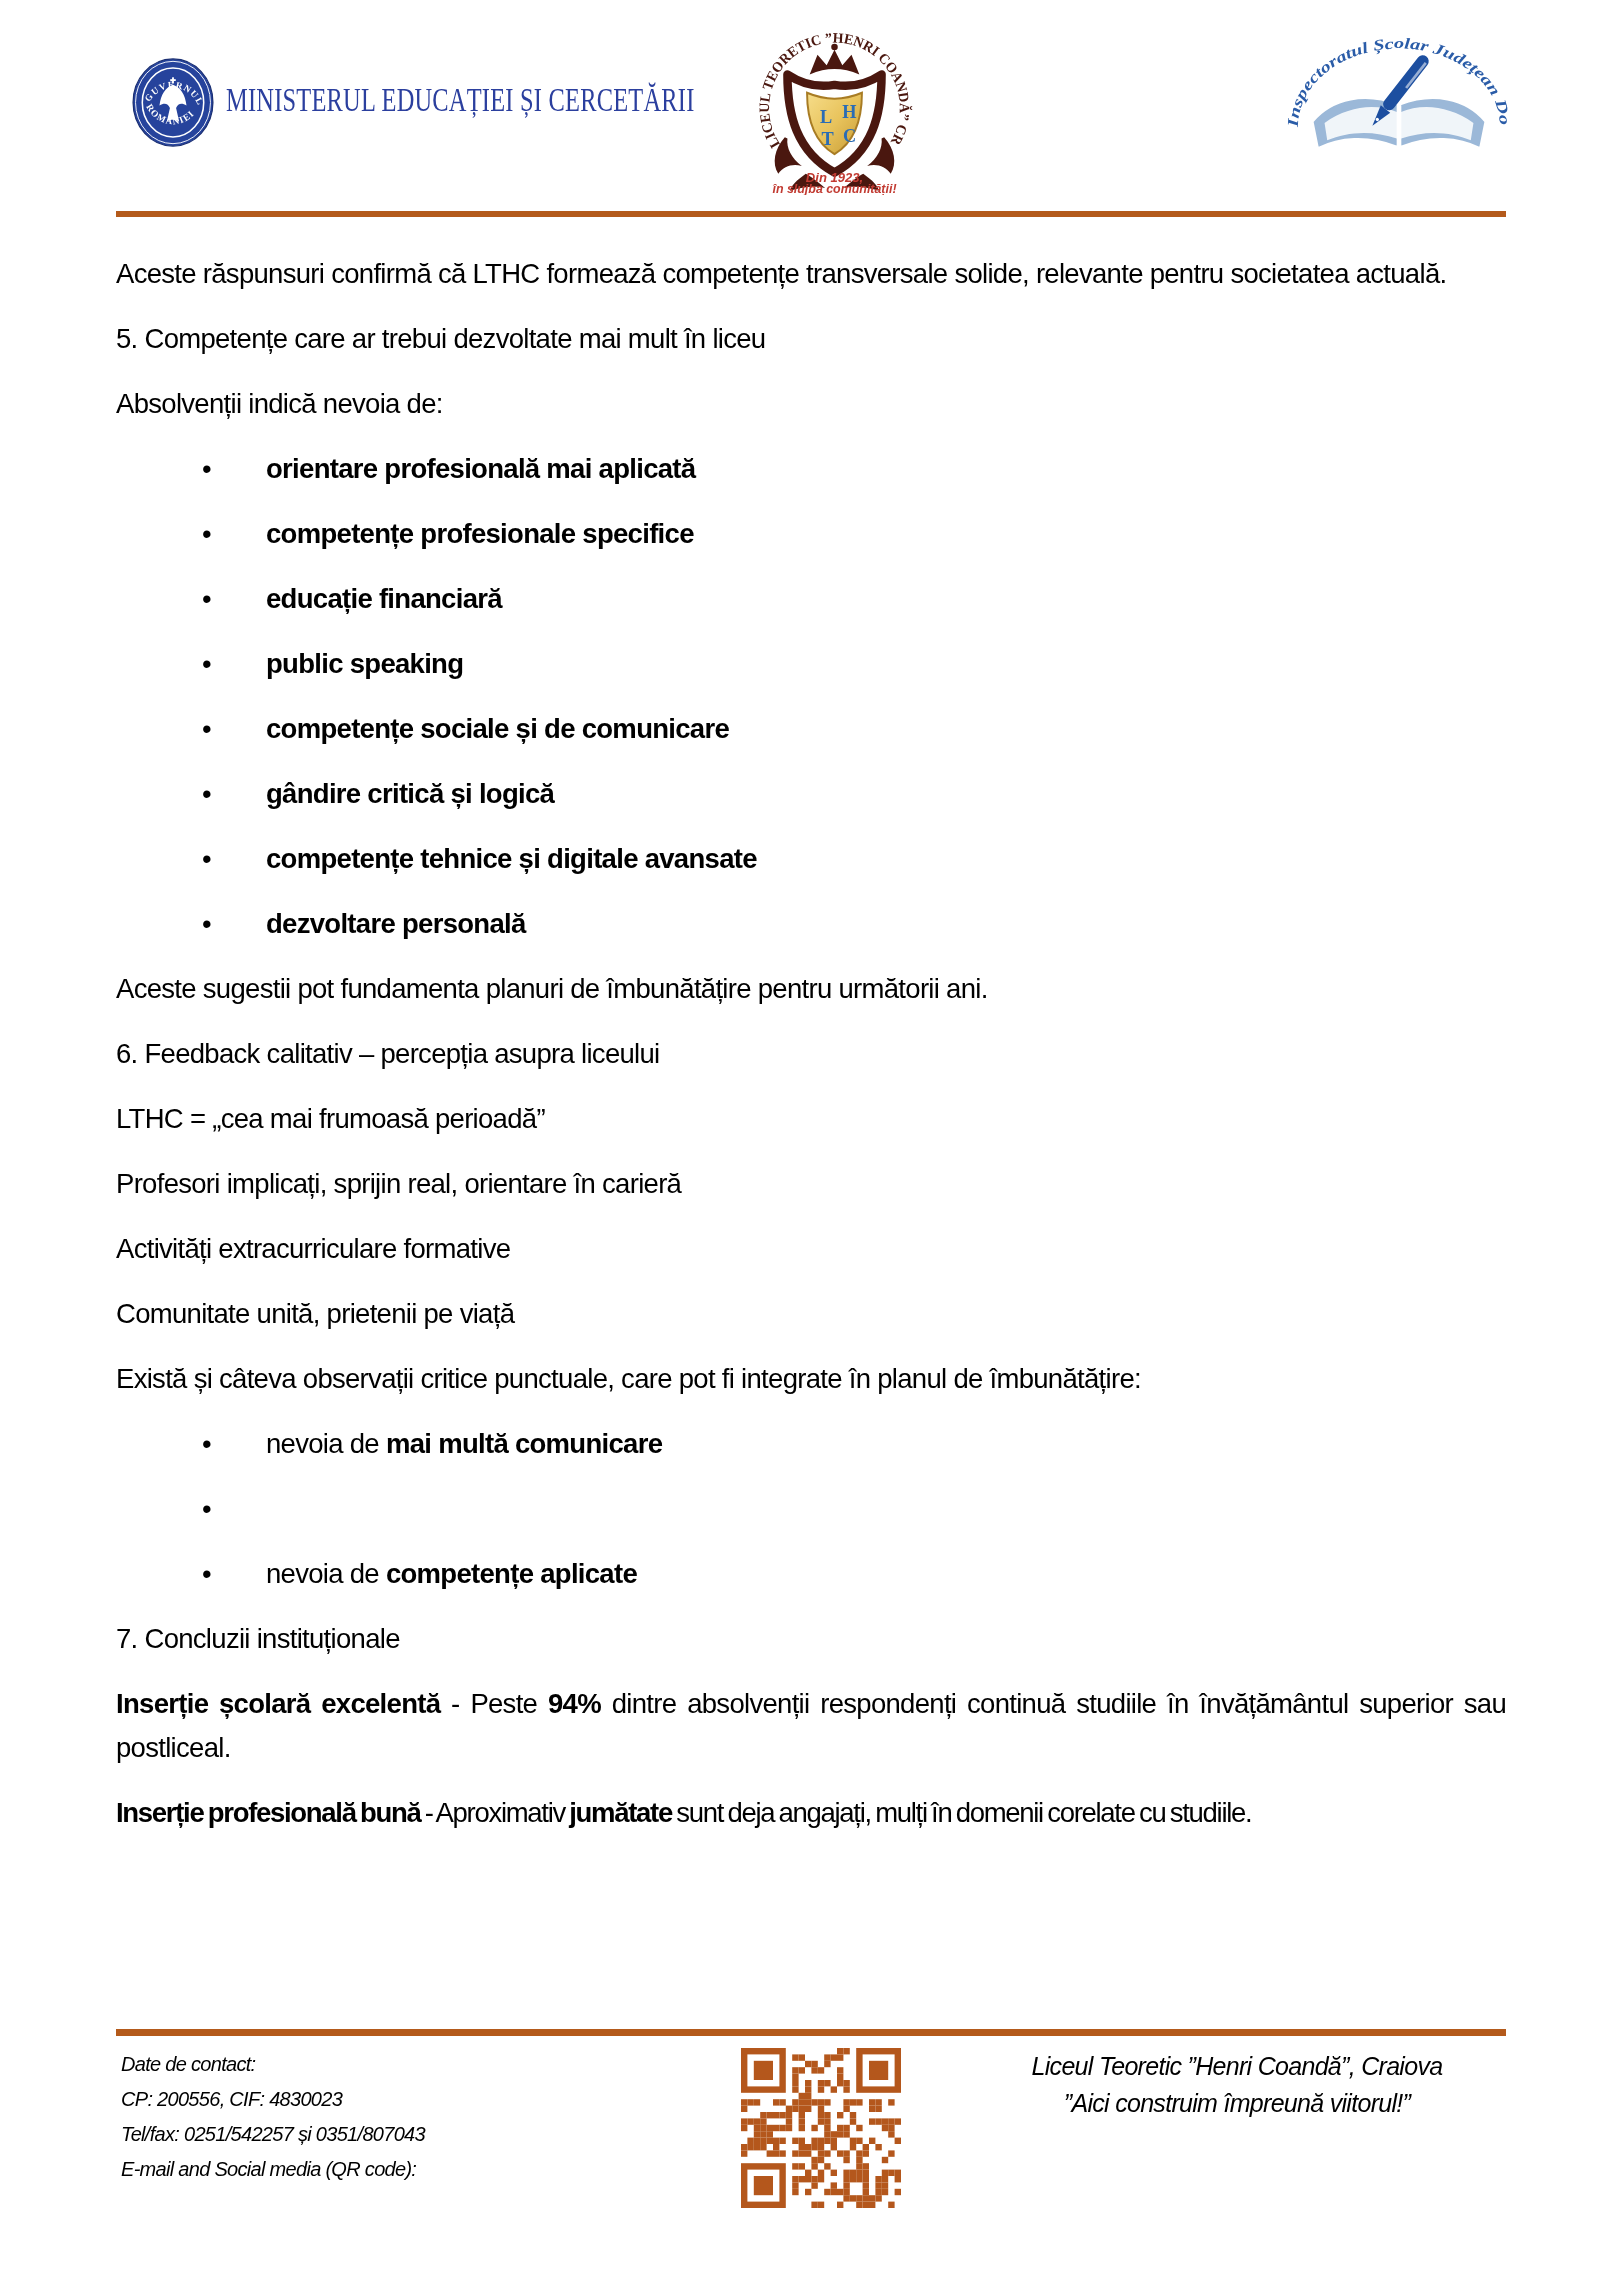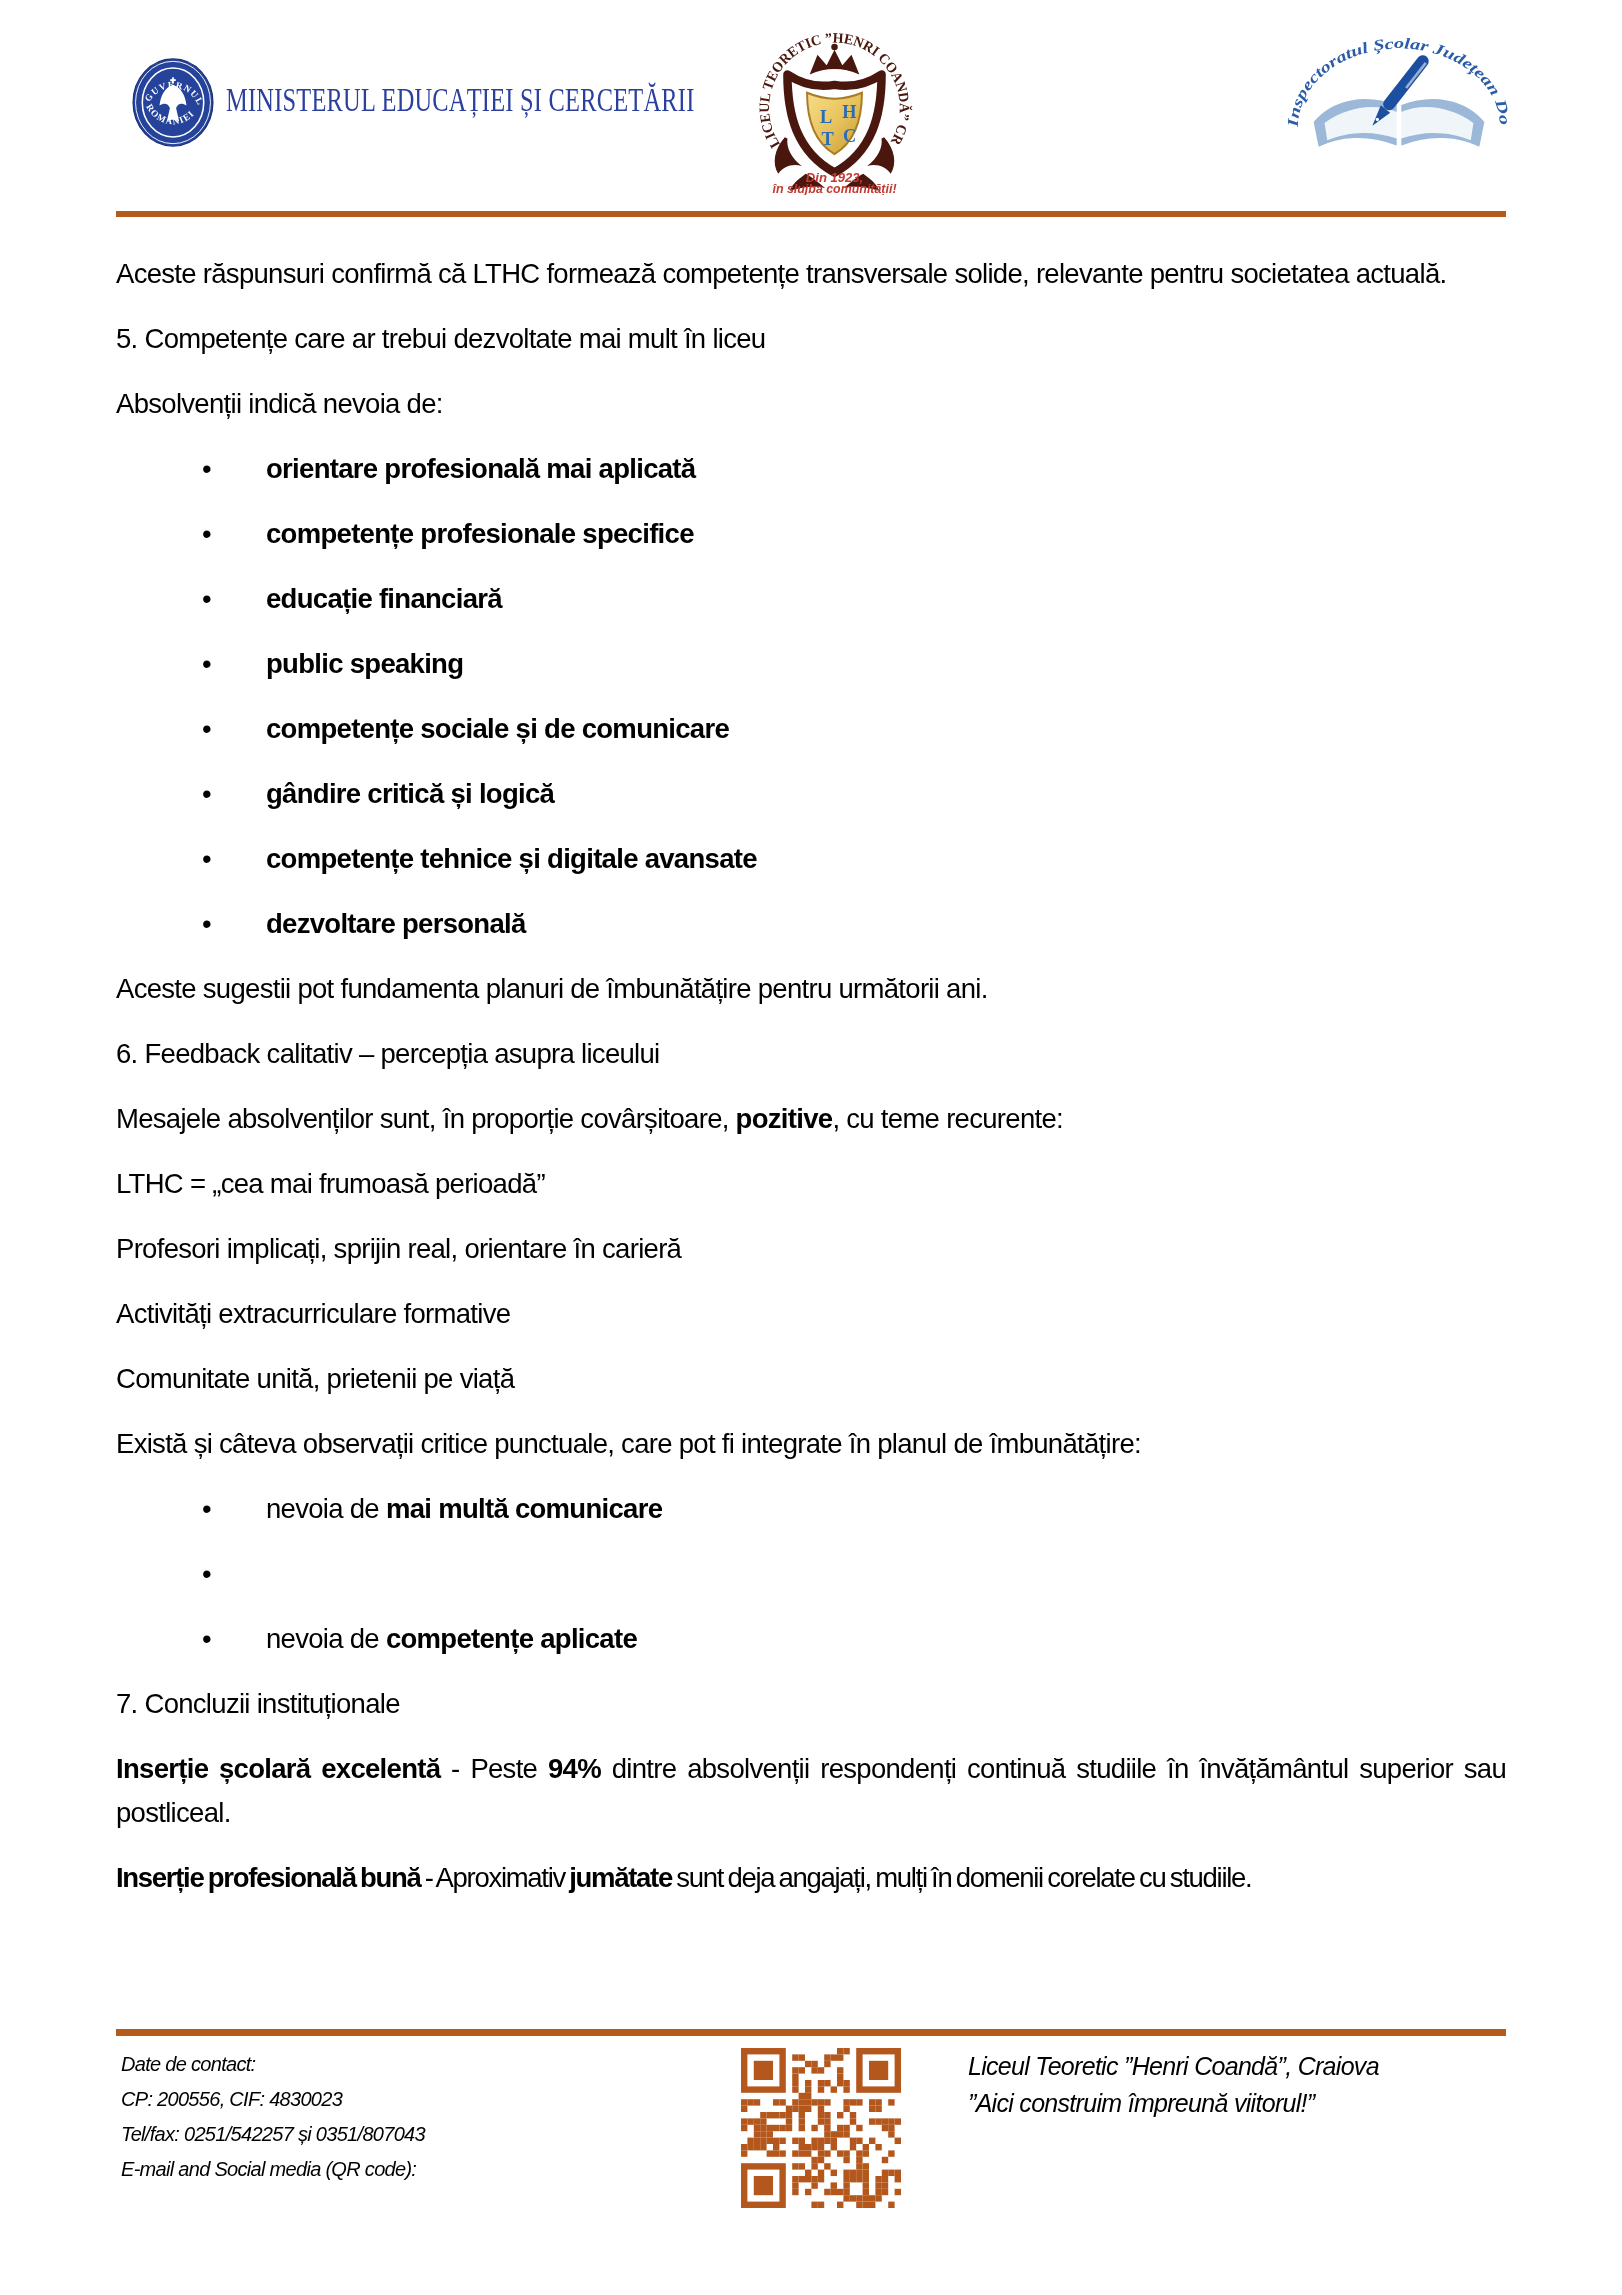--- a/index.html
+++ b/index.html
@@ -26,21 +26,21 @@
   .bold{font-weight:400;}
   .bullet{display:flex;margin:0 0 21px 0;gap:12px;}
   .bullet .dot{width:52px;padding-left:86px;flex:none;}
   .bullet .dot::before{content:"•";}
   .tight{letter-spacing:-1.3px;word-spacing:-2px;}
 
   
   .footer-left{position:absolute;left:121px;top:2047px;width:615px;
                font-style:italic;font-size:20px;line-height:35px;letter-spacing:-0.7px;}
   .qr{position:absolute;left:741px;top:2048px;width:160px;height:160px;}
-  .footer-right{position:absolute;left:968px;top:2048px;width:538px;text-align:left;
+  .footer-right{position:absolute;left:968px;top:2048px;width:538px;text-align:center;
                 font-style:italic;font-size:25px;line-height:37px;letter-spacing:-0.7px;}
 </style>
 </head>
 <body>
 
 <div class="page">
 
   <div class="header">
 
     <svg class="gov-seal" viewBox="0 0 140 150">
@@ -164,21 +164,20 @@
       </div>
     <div class="bullet">
         <span class="dot"></span>
         <strong>dezvoltare personală</strong>
       </div>
 
     <p>Aceste sugestii pot fundamenta planuri de îmbunătățire pentru următorii ani.</p>
 
     <p class="bold">6. Feedback calitativ – percepția asupra liceului</p>
 
-    <p><span>Mesajele absolvenților sunt, în proporție covârșitoare, </span><strong>pozitive</strong><span>, cu teme recurente:</span></p>
 
     <p class="bold">LTHC = „cea mai frumoasă perioadă”</p>
     <p class="bold">Profesori implicați, sprijin real, orientare în carieră</p>
     <p class="bold">Activități extracurriculare formative</p>
     <p class="bold">Comunitate unită, prietenii pe viață</p>
 
     <p>Există și câteva observații critice punctuale, care pot fi integrate în planul de îmbunătățire:</p>
 
     <div class="bullet">
         <span class="dot"></span>

